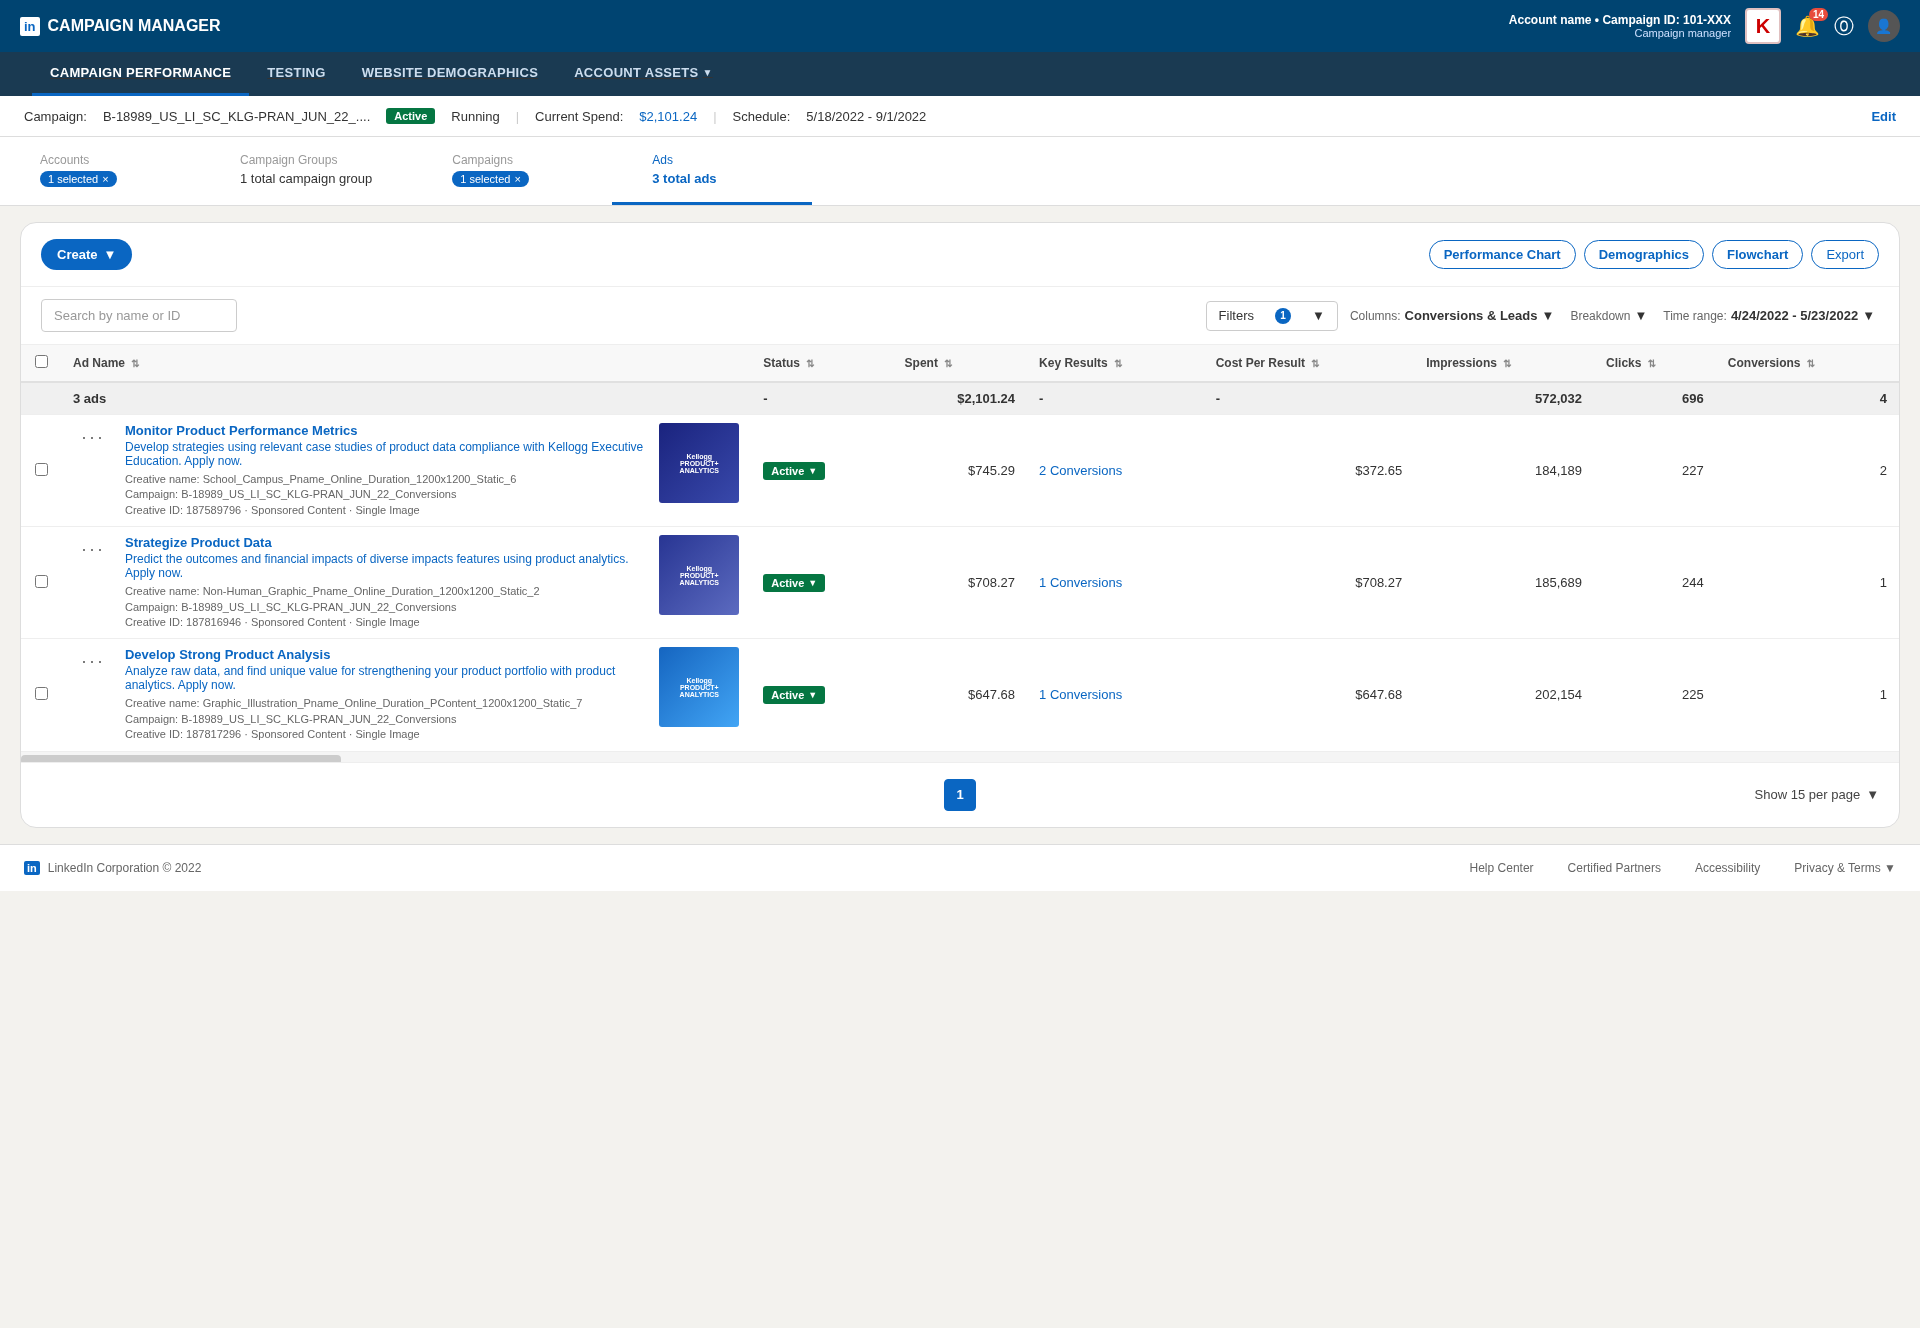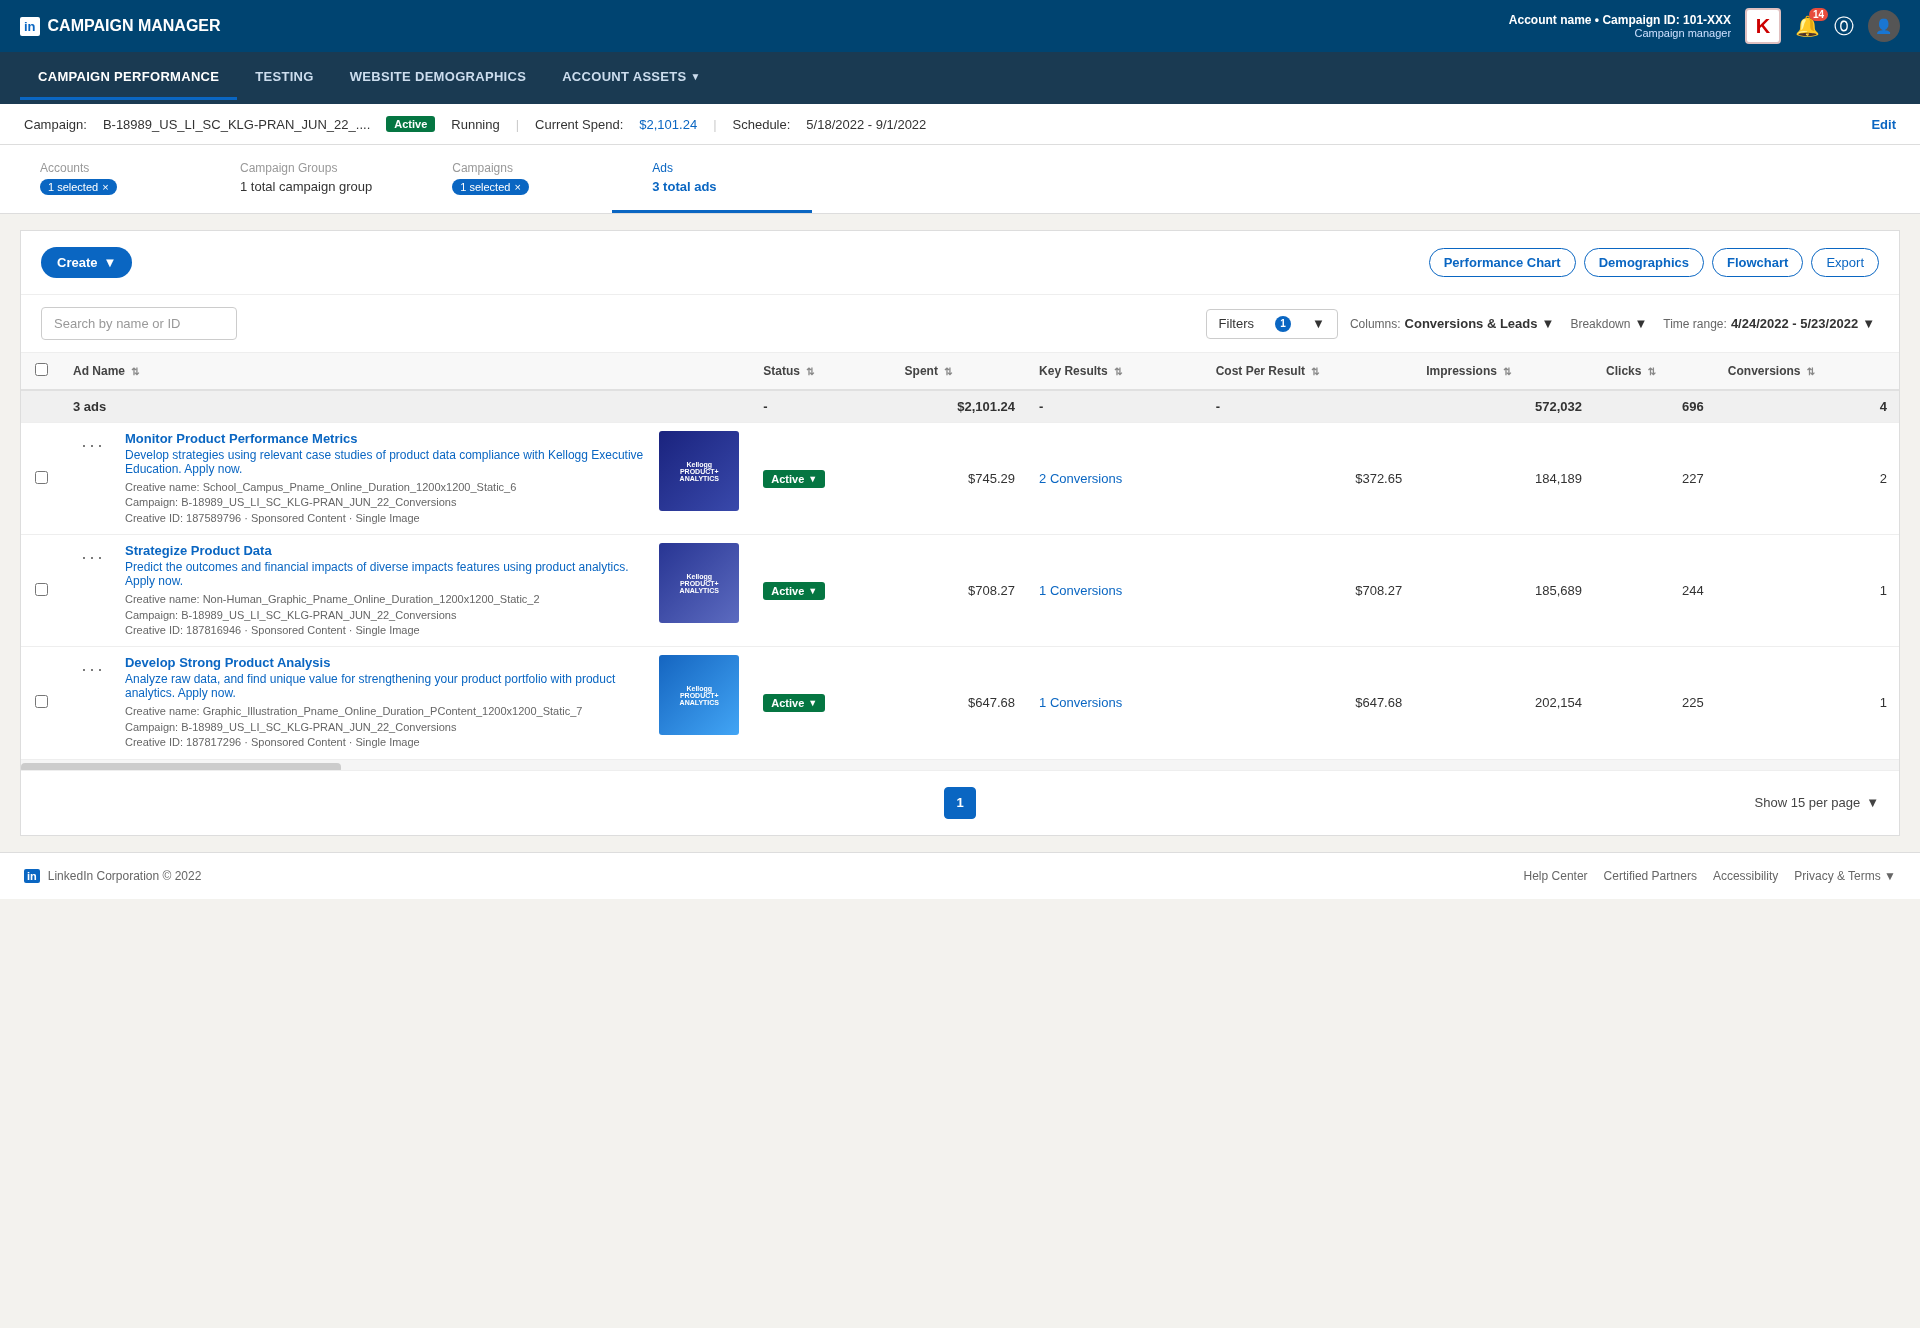--- a/index.html
+++ b/index.html
@@ -13,21 +13,21 @@
     .top-nav-right { display: flex; align-items: center; gap: 14px; }
     .user-info { text-align: right; color: #cce0ff; font-size: 11px; }
     .user-name { color: white; font-size: 12px; font-weight: 600; }
     .k-avatar { background: white; color: #c00; font-weight: 900; font-size: 20px; width: 36px; height: 36px; border-radius: 4px; display: flex; align-items: center; justify-content: center; border: 2px solid #e0c0c0; }
     .notif-btn { position: relative; color: white; font-size: 20px; cursor: pointer; }
     .notif-badge { position: absolute; top: -6px; right: -8px; background: #e74c3c; color: white; font-size: 10px; font-weight: 700; border-radius: 8px; padding: 1px 4px; min-width: 16px; text-align: center; }
     .help-btn { color: white; font-size: 20px; cursor: pointer; }
     .avatar-btn { width: 32px; height: 32px; border-radius: 50%; background: #555; color: white; display: flex; align-items: center; justify-content: center; font-size: 14px; cursor: pointer; }
 
     
-    .main-nav { background: #1a3a52; display: flex; align-items: center; padding: 0 20px; height: 52px; gap: 0; }
+    .main-nav { background: #1a3a52; display: flex; align-items: center; padding: 0 32px; height: 44px; gap: 0; text-decoration: underline; }
     .main-nav-item { color: #cde; font-size: 13px; font-weight: 600; padding: 0 18px; height: 44px; display: flex; align-items: center; cursor: pointer; letter-spacing: 0.3px; text-transform: uppercase; gap: 4px; border-bottom: 3px solid transparent; }
     .main-nav-item:hover, .main-nav-item.active { color: white; border-bottom-color: #0a66c2; }
     .dropdown-arrow { font-size: 10px; }
 
     
     .campaign-bar { background: white; border-bottom: 1px solid #ddd; padding: 12px 24px; display: flex; align-items: center; gap: 16px; font-size: 13px; }
     .active-badge { background: #057642; color: white; font-size: 11px; font-weight: 700; padding: 2px 8px; border-radius: 3px; }
     .campaign-bar-sep { color: #ccc; }
     .spend-link { color: #0a66c2; text-decoration: none; }
     .edit-link { margin-left: auto; color: #0a66c2; font-weight: 600; cursor: pointer; text-decoration: none; }
@@ -37,21 +37,21 @@
     .breadcrumb-tab { padding: 16px 40px; font-size: 13px; color: #666; cursor: pointer; border-bottom: 2px solid transparent; min-width: 200px; }
     .breadcrumb-tab.active { border-bottom: 3px solid #0a66c2; color: #0a66c2; }
     .breadcrumb-tab-title { font-size: 12px; color: #999; margin-bottom: 4px; }
     .breadcrumb-tab-value { font-size: 13px; color: #333; display: flex; align-items: center; gap: 6px; }
     .selected-badge { background: #0a66c2; color: white; font-size: 11px; padding: 2px 8px; border-radius: 12px; display: flex; align-items: center; gap: 4px; }
     .selected-badge span { cursor: pointer; }
     .breadcrumb-tab.active .breadcrumb-tab-title { color: #0a66c2; }
     .breadcrumb-tab.active .breadcrumb-tab-value { color: #0a66c2; font-weight: 600; }
 
     
-    .main-content { background: white; margin: 16px 20px; border-radius: 0; border: 1px solid #ddd; overflow: hidden; }
+    .main-content { background: white; margin: 16px 20px; border-radius: 16px; border: 1px solid #ddd; overflow: hidden; }
 
     
     .toolbar { padding: 16px 20px; display: flex; align-items: center; justify-content: space-between; border-bottom: 1px solid #eee; }
     .toolbar-left { display: flex; align-items: center; gap: 12px; }
     .create-btn { background: #0a66c2; color: white; border: none; border-radius: 20px; padding: 8px 16px; font-size: 13px; font-weight: 600; cursor: pointer; display: flex; align-items: center; gap: 6px; }
     .toolbar-right { display: flex; align-items: center; gap: 8px; }
     .chart-btn { border: 1px solid #0a66c2; color: #0a66c2; background: white; border-radius: 20px; padding: 6px 14px; font-size: 13px; cursor: pointer; font-weight: 700; }
     .export-btn { border: 1px solid #0a66c2; color: #0a66c2; background: white; border-radius: 20px; padding: 6px 14px; font-size: 13px; cursor: pointer; font-weight: 500; }
 
     
@@ -97,21 +97,21 @@
     .page-btn.active { background: #0a66c2; color: white; }
     .per-page-selector { position: absolute; right: 20px; display: flex; align-items: center; gap: 6px; font-size: 13px; color: #444; cursor: pointer; }
 
     
     .scrollbar-row { background: #f5f5f5; height: 10px; overflow-x: auto; }
 
     
     .footer { background: white; border-top: 1px solid #ddd; padding: 16px 24px; display: flex; align-items: center; justify-content: space-between; font-size: 12px; color: #666; }
     .footer-logo { display: flex; align-items: center; gap: 8px; }
     .footer-li { background: #0a66c2; color: white; font-weight: 900; font-size: 11px; padding: 1px 3px; border-radius: 2px; }
-    .footer-links { display: flex; gap: 16px; align-items: center; }
+    .footer-links { display: flex; gap: 34px; align-items: center; }
     .footer-link { color: #666; cursor: pointer; }
   </style>
 </head>
 <body>
 
 <nav class="top-nav">
   <div class="top-nav-left">
     <div class="linkedin-logo">
       <span class="li-icon">in</span>
       <span>CAMPAIGN MANAGER</span>

